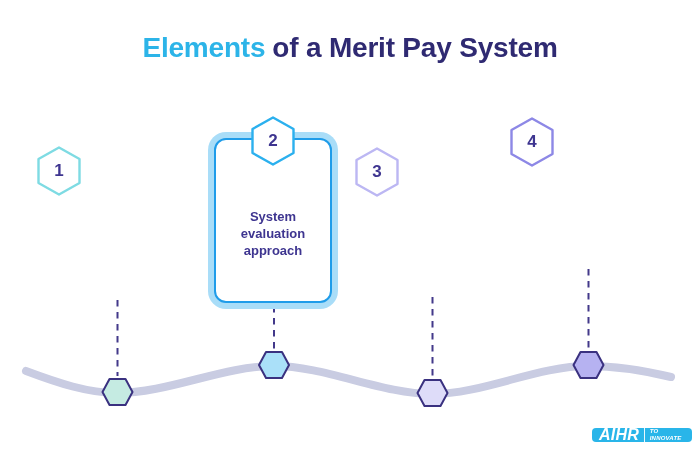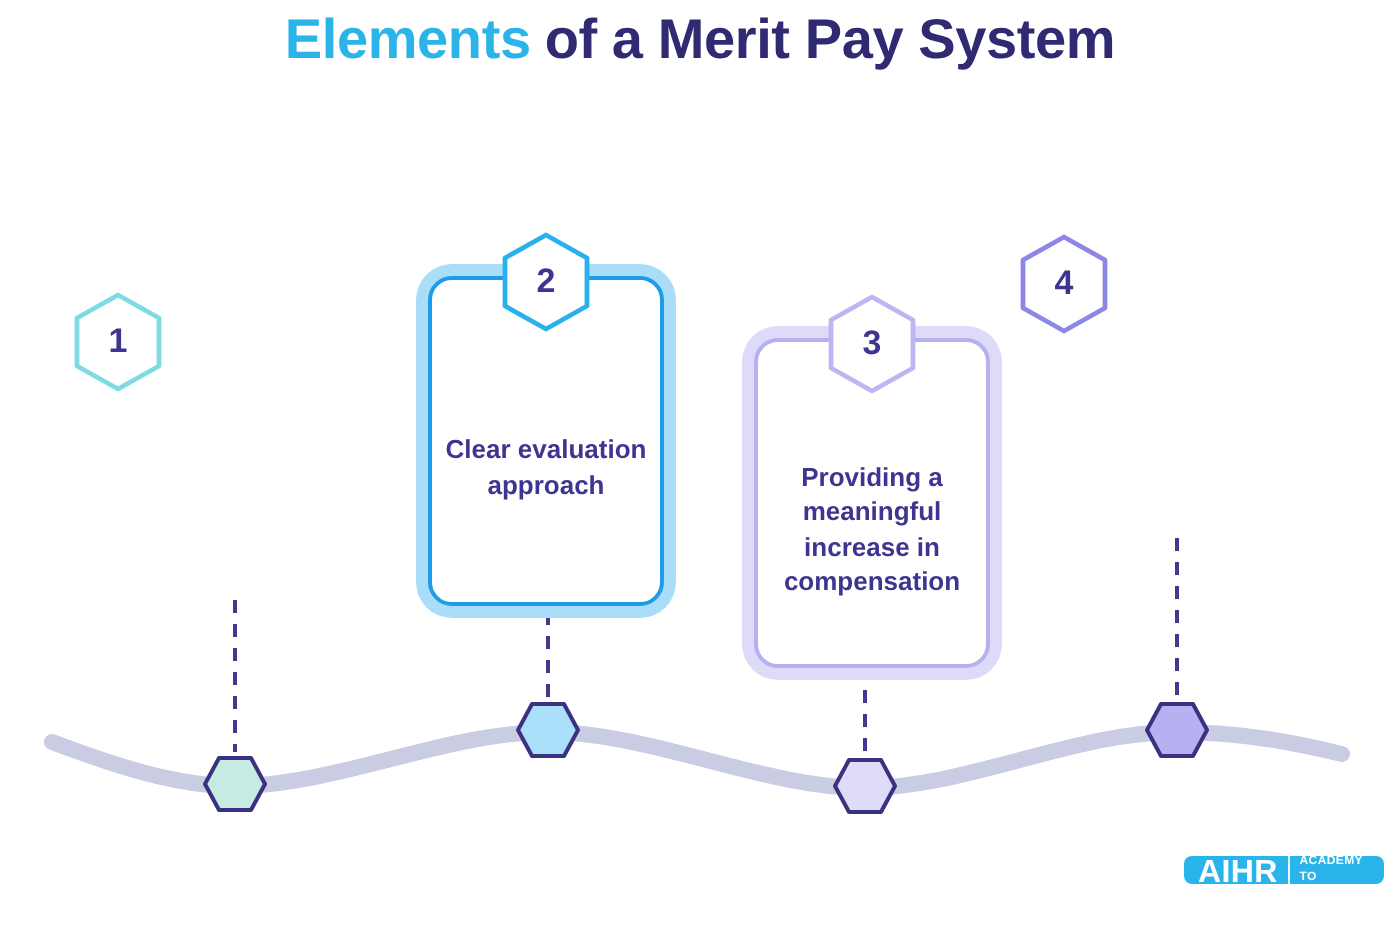--- a/index.html
+++ b/index.html
@@ -1,21 +1,21 @@
 <!DOCTYPE html>
 <html style="--title-highlight: #2cb4e8; --title-main: #2f2a72; --card-text: #3e3590; --wave: #c9cce2; --connector: #43398a; --marker-border: #3a3180; --logo-bg: #29b5e9;"><head>
 <meta charset="utf-8">
 <style>
   html,body{margin:0;padding:0;background:#fff;}
   .canvas{
     position:relative;width:700px;height:464px;background:#fff;overflow:hidden;
     font-family:"Liberation Sans", sans-serif;
   }
   .title{
-    position:absolute;top:4px;left:0;width:700px;text-align:center;
+    position:absolute;top:32px;left:0;width:700px;text-align:center;
     font-size:28px;font-weight:700;letter-spacing:-0.2px;margin:0;
   }
   .title .hl{color:var(--title-highlight,#2cb4e8);}
   .title .rest{color:var(--title-main,#2f2a72);margin-left:7px;}
 
   .card{position:absolute;border-radius:18px;padding:6px;background:var(--outer);}
   .card-inner{
     width:114px;height:119px;background:#fff;border:2px solid var(--border);
     border-radius:12px;display:flex;align-items:center;justify-content:center;
     padding:34px 0 8px 0;box-sizing:content-box;
@@ -33,22 +33,22 @@
     position:absolute;inset:0;display:flex;align-items:center;justify-content:center;
     font-size:17px;font-weight:700;color:var(--card-text,#3e3590);
   }
   .wave-layer{position:absolute;inset:0;pointer-events:none;}
   .wave-path{stroke:var(--wave,#c9cce2);}
   .dash-line{stroke:var(--connector,#43398a);}
   .marker{stroke:var(--marker-border,#3a3180);}
 
   .logo{
     position:absolute;left:592px;top:428px;width:100px;height:14px;border-radius:4px;
-    background:var(--logo-bg,#29b5e9);display:flex;align-items:flex-start;
-    padding:0 7px;box-sizing:border-box;gap:5px;
+    background:var(--logo-bg,#29b5e9);display:flex;align-items:center;
+    padding:0 7px;box-sizing:border-box;gap:5px;font-style:italic;
   }
   .logo-brand{color:#fff;font-weight:700;font-size:16px;letter-spacing:0.2px;}
   .logo-divider{width:1px;height:16px;background:#fff;opacity:.9;}
   .logo-tag{display:flex;flex-direction:column;justify-content:center;}
   .logo-tag span{color:#fff;font-size:6px;font-weight:700;line-height:1.25;letter-spacing:0.2px;}
 </style>
 </head>
 <body>
 
 <div class="canvas">
@@ -77,33 +77,30 @@
   </div>
 
   <div class="card" style="left: 208px; top: 132px; --outer: #a9ddf8; --border: #1f9ce9; --hex-border: #2bb0ee; --marker-fill: #aae0f9;">
     <div class="hexbadge">
       <svg width="46" height="50" viewBox="0 0 46 50">
         <polygon points="23,1.5 43.5,13 43.5,37 23,48.5 2.5,37 2.5,13" fill="#ffffff" stroke="var(--hex-border)" stroke-width="2.4" stroke-linejoin="round"></polygon>
       </svg>
       <span class="num">2</span>
     </div>
     <div class="card-inner">
-      <div class="card-text">Clear evaluation approach</div>
+      <div class="card-text">System evaluation approach</div>
     </div>
   </div>
 
   <div class="card" style="left: 371px; top: 163px; --outer: #dddbf8; --border: #b5b0f0; --hex-border: #bcb7f3; --marker-fill: #dedcf9;">
     <div class="hexbadge">
       <svg width="46" height="50" viewBox="0 0 46 50">
         <polygon points="23,1.5 43.5,13 43.5,37 23,48.5 2.5,37 2.5,13" fill="#ffffff" stroke="var(--hex-border)" stroke-width="2.4" stroke-linejoin="round"></polygon>
       </svg>
       <span class="num">3</span>
-    </div>
-    <div class="card-inner">
-      <div class="card-text">Providing a meaningful increase in compensation</div>
     </div>
   </div>
 
   <div class="card" style="left: 526px; top: 133px; --outer: #b0acee; --border: #8a84e4; --hex-border: #8d88e6; --marker-fill: #b6b2f1;">
     <div class="hexbadge">
       <svg width="46" height="50" viewBox="0 0 46 50">
         <polygon points="23,1.5 43.5,13 43.5,37 23,48.5 2.5,37 2.5,13" fill="#ffffff" stroke="var(--hex-border)" stroke-width="2.4" stroke-linejoin="round"></polygon>
       </svg>
       <span class="num">4</span>
     </div>

